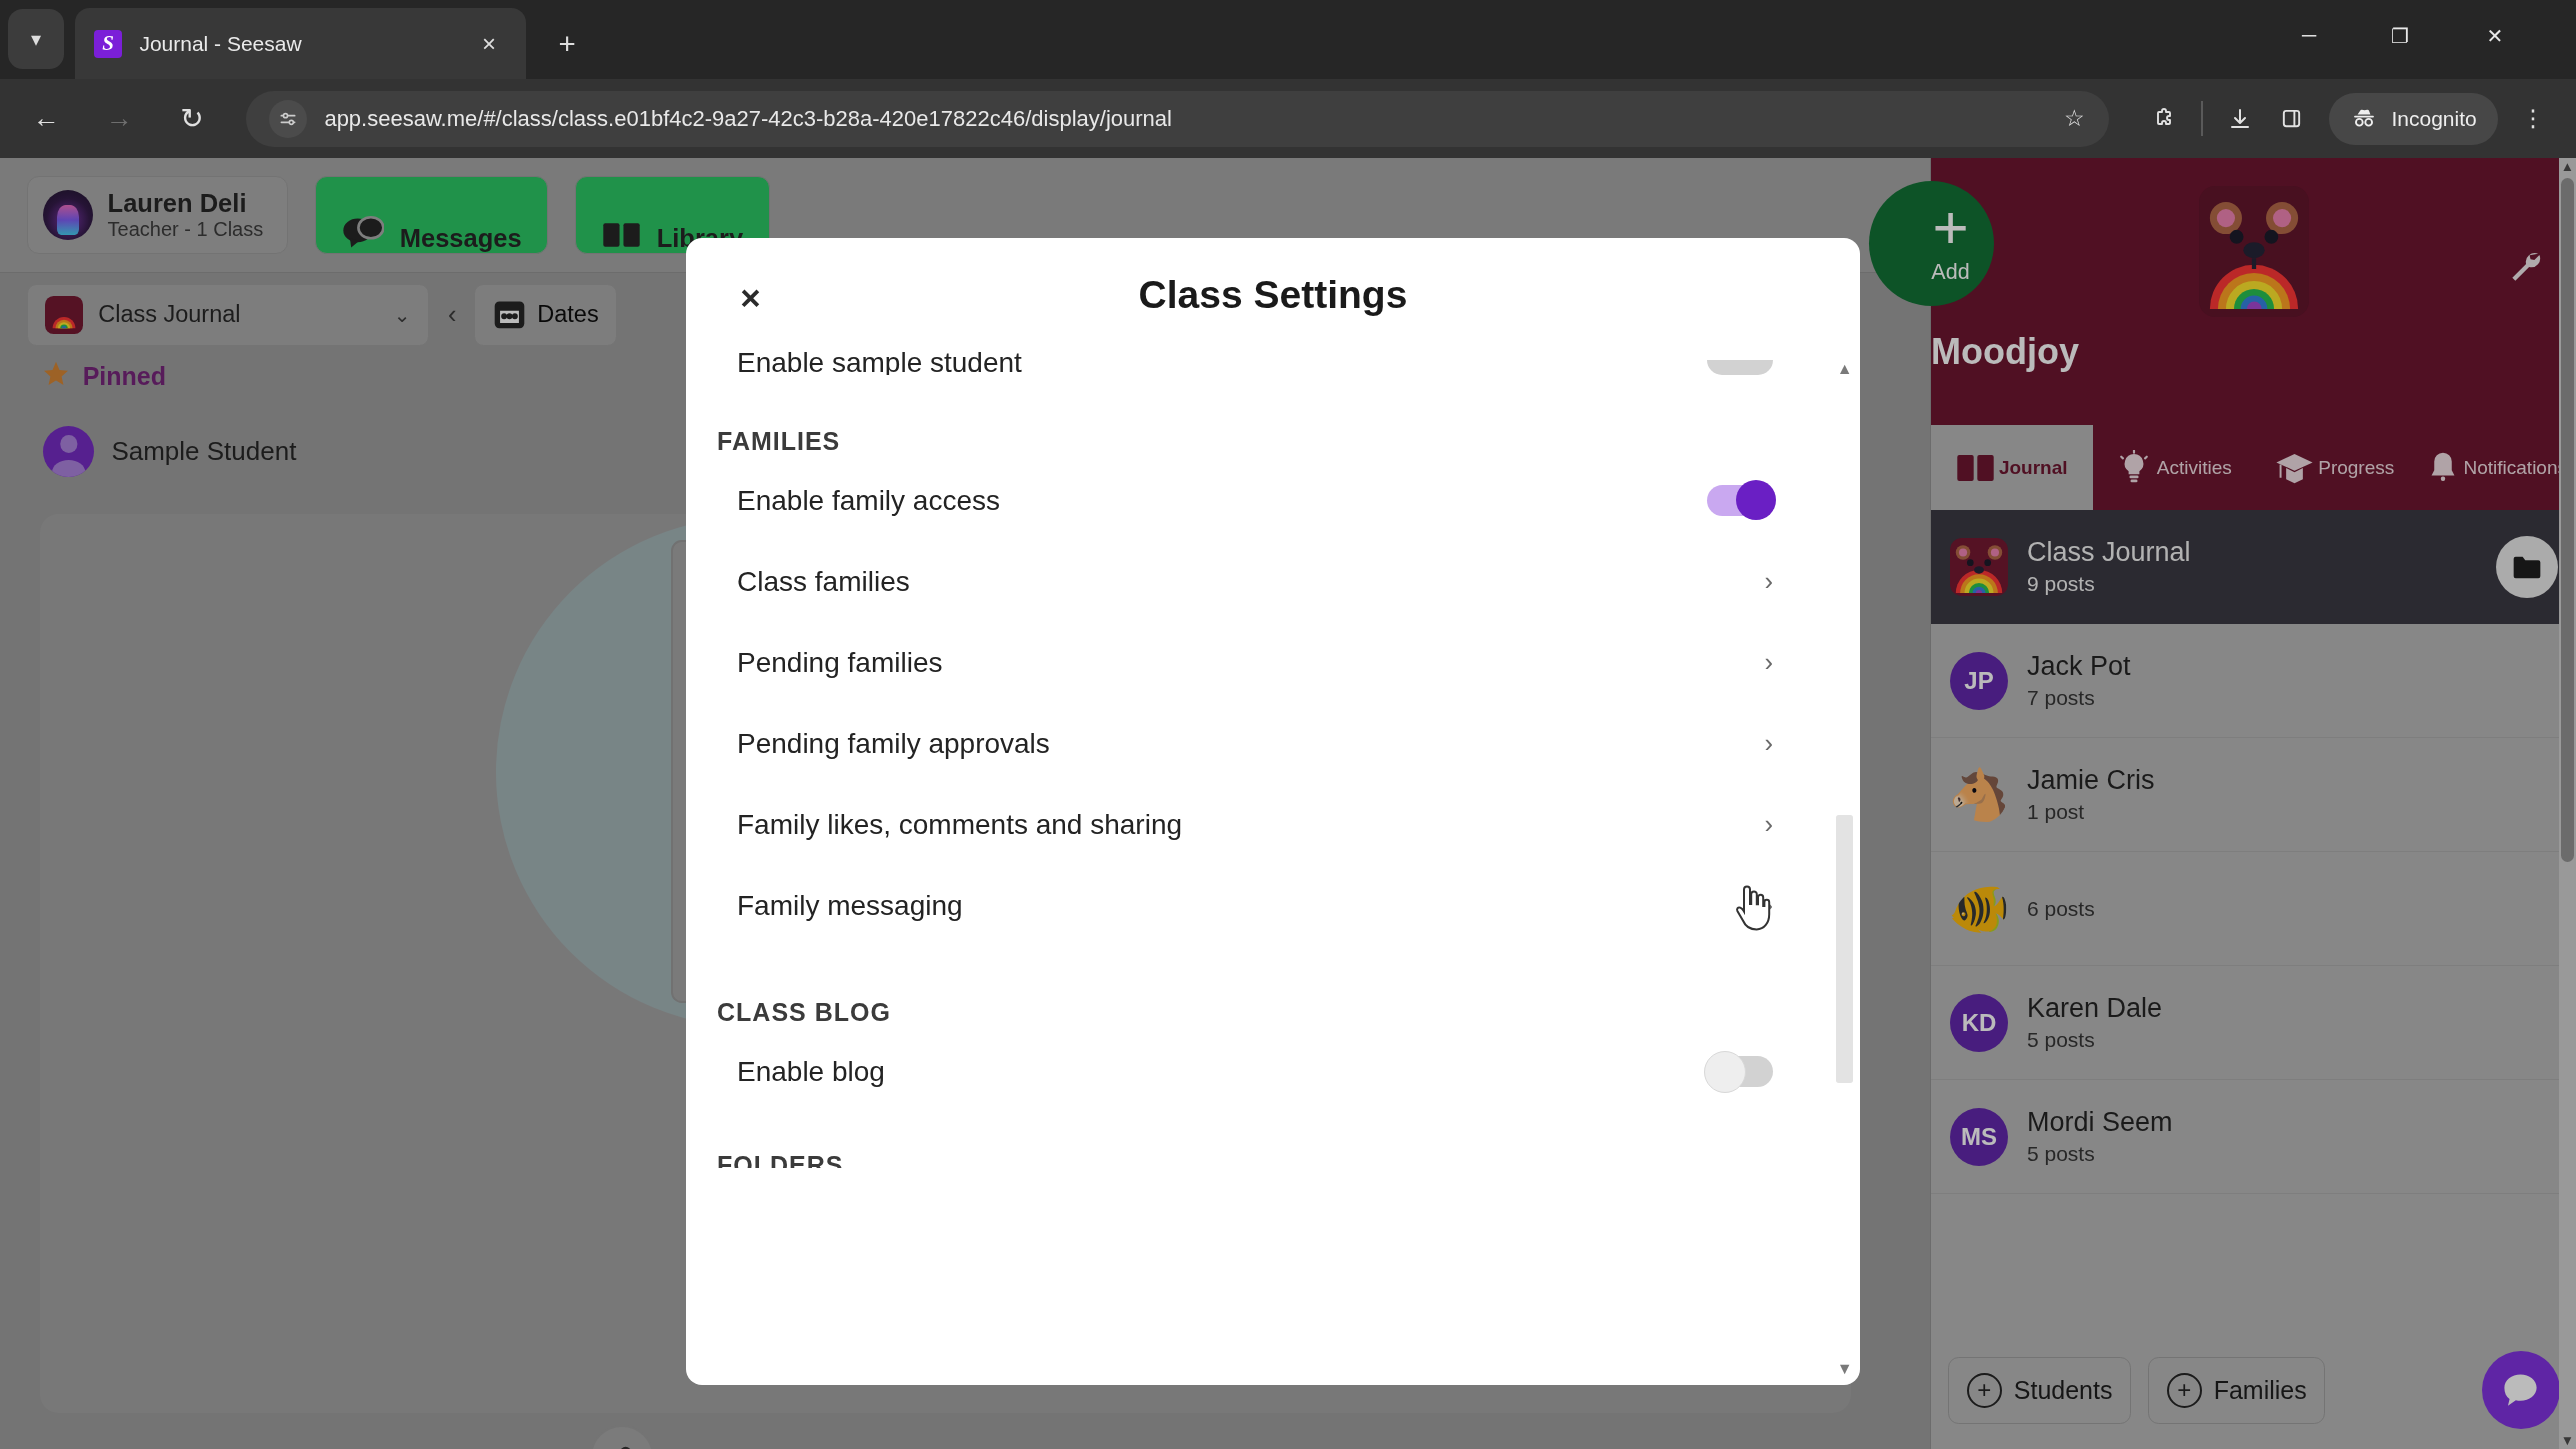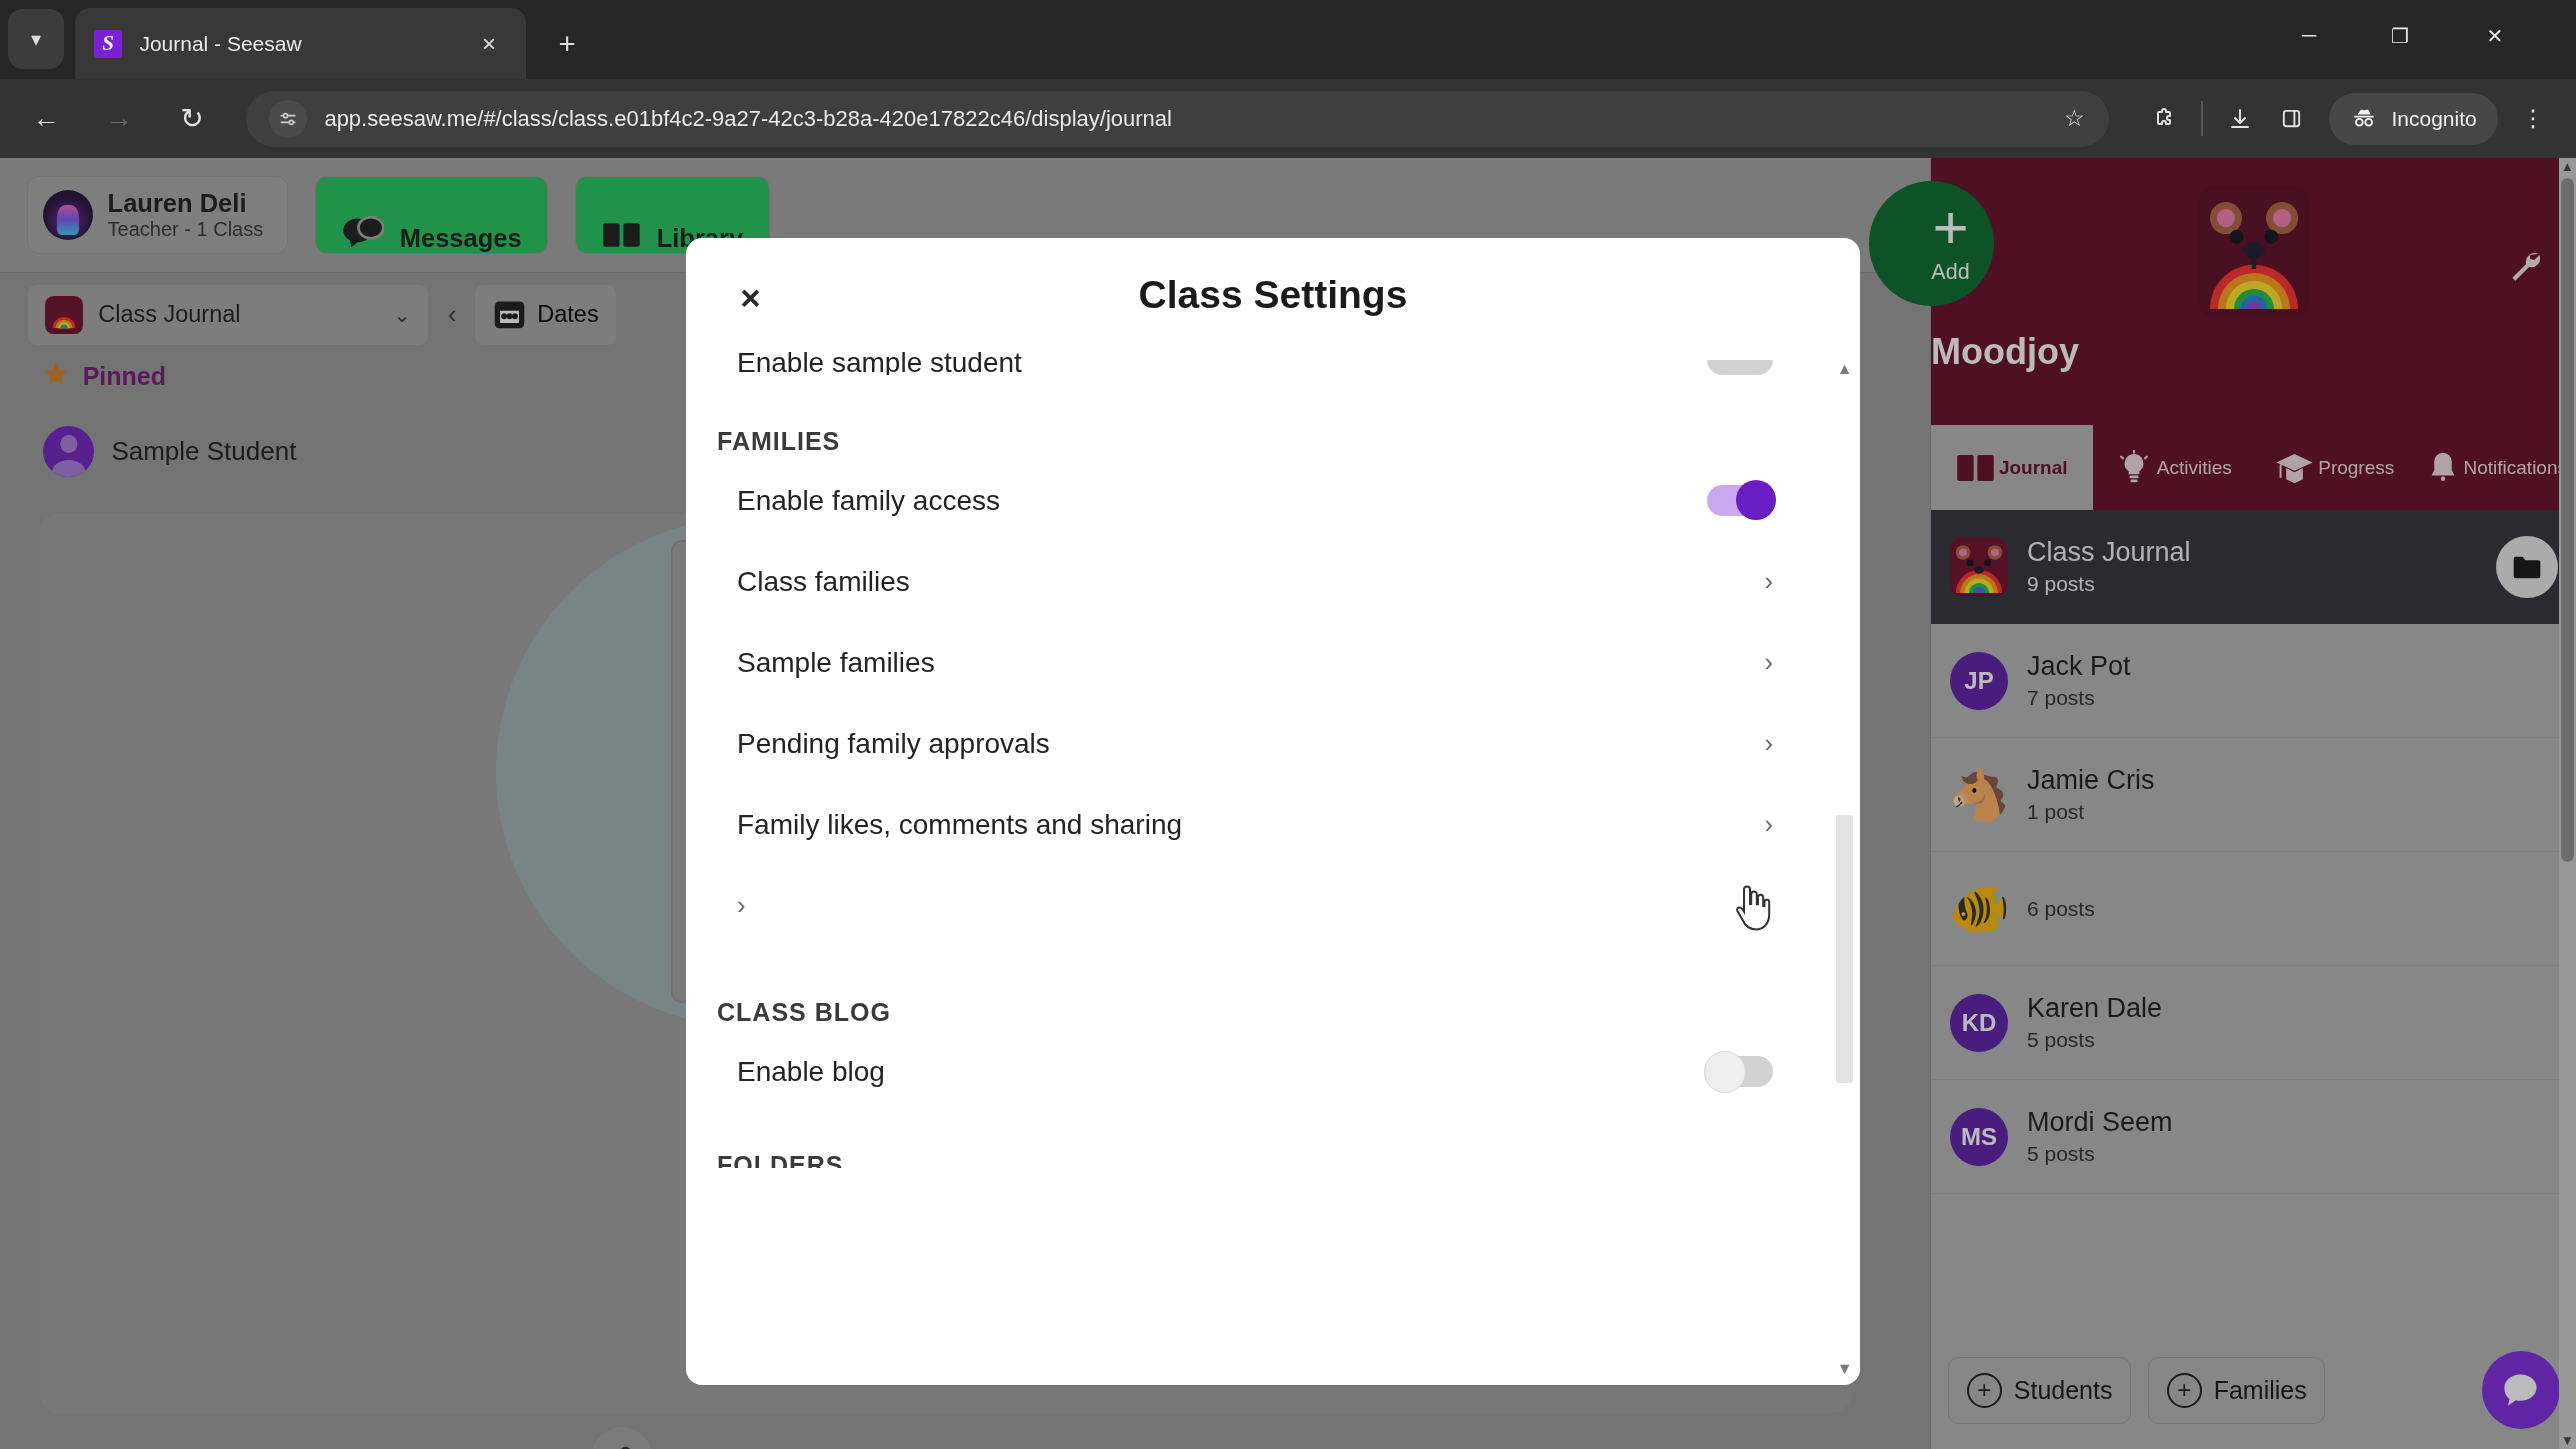--- a/index.html
+++ b/index.html
@@ -744,32 +744,33 @@
 
     <div class="mrow">
       <span class="mlabel">Enable family access</span>
       <span class="toggle on"></span>
     </div>
     <div class="mrow">
       <span class="mlabel">Class families</span>
       <span class="chev">›</span>
     </div>
     <div class="mrow">
-      <span class="mlabel">Sample families</span>
+      <span class="mlabel">Pending families</span>
       <span class="chev">›</span>
     </div>
     <div class="mrow">
       <span class="mlabel">Pending family approvals</span>
       <span class="chev">›</span>
     </div>
     <div class="mrow">
       <span class="mlabel">Family likes, comments and sharing</span>
       <span class="chev">›</span>
     </div>
     <div class="mrow">
+      <span class="mlabel">Family messaging</span>
       <span class="chev">›</span>
     </div>
 
     <div class="msec-head">CLASS BLOG</div>
 
     <div class="mrow">
       <span class="mlabel">Enable blog</span>
       <span class="toggle off"></span>
     </div>
 

